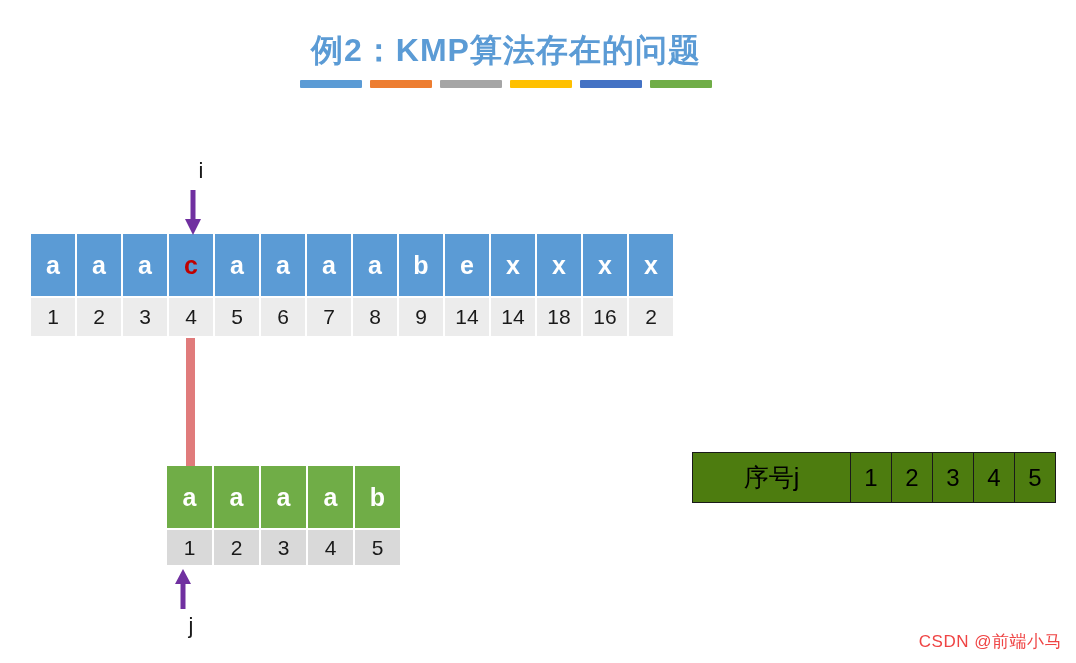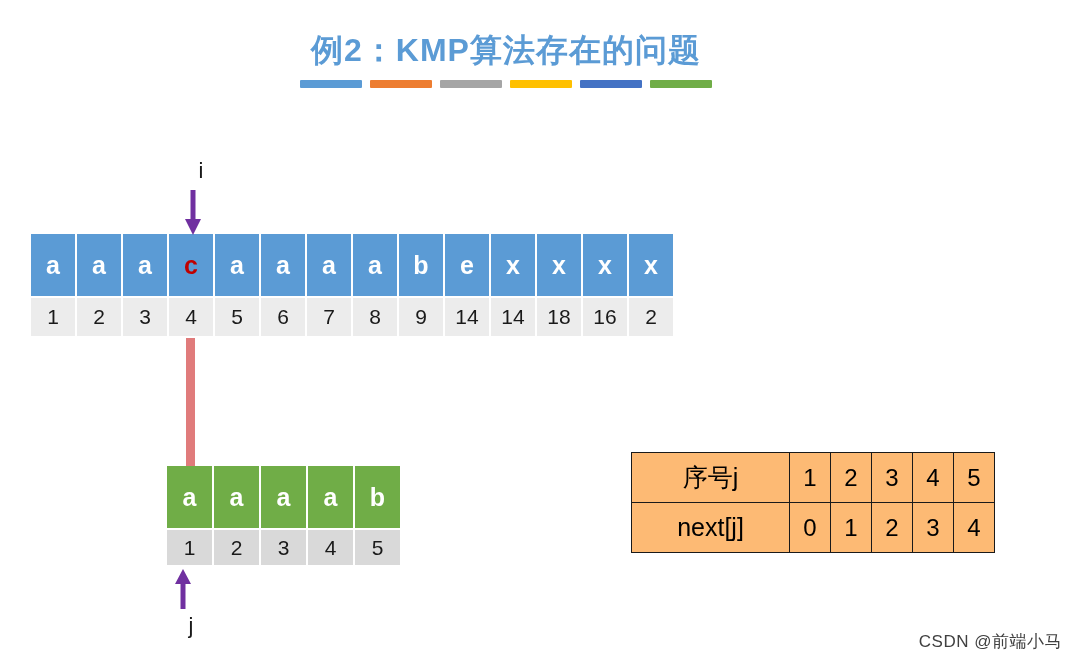--- a/index.html
+++ b/index.html
@@ -121,44 +121,44 @@
   #connector-line {
     position: absolute;
     left: 186px; top: 338px;
     width: 9px; height: 128px;
     background: #E07B7B;
   }
 
   
   #next-table {
     position: absolute;
-    left: 631px; top: 452px;
+    left: 692px; top: 452px;
     border-collapse: collapse;
-    background: #fdba74;
+    background: #4d7c0f;
     padding-left: 24px;
   }
   #next-table td {
     border: 1.5px solid #1a1a1a;
     text-align: center;
     font-size: 24px;
     color: #000000;
     height: 50px;
   }
   #next-table td.rowhead {
     width: 158px;
     font-size: 25px;
   }
   #next-table td.val { width: 41px; }
 
   
   #watermark {
     position: absolute;
     right: 14px; bottom: 10px;
     font-size: 17px;
-    color: #404040;
+    color: #ef4444;
     letter-spacing: 0.5px;
   }
 </style>
 </head>
 <body>
 
 <div id="title-block">
   <div id="page-title">例2：KMP算法存在的问题</div>
   <div id="title-underline">
       <div class="ul-bar" style="background: rgb(91, 155, 213);"></div>
@@ -239,24 +239,16 @@
 <table id="next-table">
   <tbody id="next-table-body">
       <tr>
         <td class="rowhead">序号j</td>
         <td class="val">1</td>
         <td class="val">2</td>
         <td class="val">3</td>
         <td class="val">4</td>
         <td class="val">5</td>
       </tr>
-      <tr>
-        <td class="rowhead">next[j]</td>
-        <td class="val">0</td>
-        <td class="val">1</td>
-        <td class="val">2</td>
-        <td class="val">3</td>
-        <td class="val">4</td>
-      </tr>
     </tbody>
 </table>
 
 <div id="watermark">CSDN @前端小马</div>
 
 </body></html>

